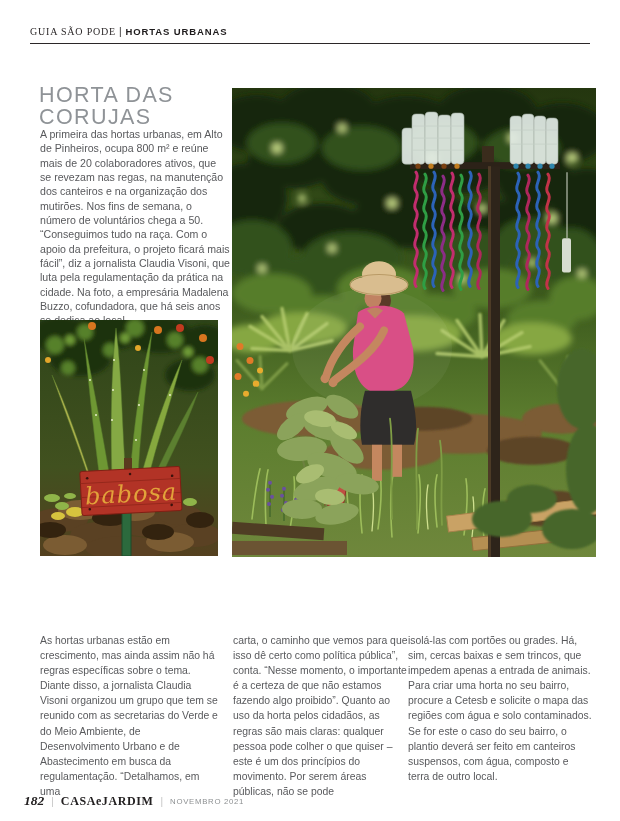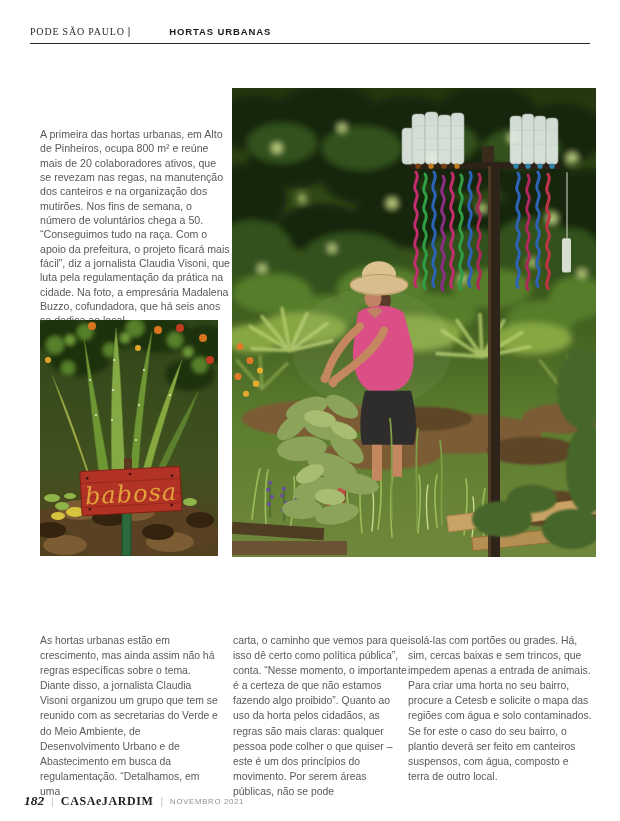--- a/index.html
+++ b/index.html
@@ -4,21 +4,21 @@
 <style>
   * { margin:0; padding:0; box-sizing:border-box; }
   html,body { background:#ffffff; }
   body { font-family:"Liberation Sans", sans-serif; }
   .page { position:relative; width:620px; height:821px; background:#ffffff; overflow:hidden; }
   .abs { position:absolute; }
 
   .kicker-row { left:30px; top:26px; font-size:10px; color:#262224; letter-spacing:.8px; white-space:nowrap; }
   .kicker-serif { font-family:"Liberation Serif", serif; color:#2c2829; }
   .kicker-sep { color:#2c2829; padding:0 3px; font-weight:normal; }
-  .kicker-bold { font-weight:bold; font-size:9.5px; color:#1d1a1b; letter-spacing:.9px;margin-left:35px; }
+  .kicker-bold { font-weight:bold; font-size:9.5px; color:#1d1a1b; letter-spacing:.9px; }
   .header-rule { left:30px; top:43px; width:560px; height:1px; background:#2b2728; }
 
   .title { left:39px; top:85px; font-size:21.5px; line-height:21.5px; color:#8f9397; letter-spacing:1.4px; font-weight:400; }
   .intro { left:40px; top:127px; width:190px; font-size:10.6px; line-height:14.35px; color:#58595c; }
 
   .photo { overflow:hidden; }
   .photo svg { display:block; width:100%; height:100%; }
 
   .h2 { left:39px; top:597px; font-size:19.5px; font-weight:800; color:#1f1c1d; letter-spacing:.2px; }
   .col { top:633px; font-size:10.4px; line-height:15.1px; color:#58595c; }
@@ -31,24 +31,28 @@
   .fsep { color:#c3c3c3; font-size:10px; }
   .mag { font-family:"Liberation Serif", serif; font-weight:bold; font-size:12px; color:#232021; letter-spacing:.6px; }
   .issue { font-size:7.8px; color:#8d9092; letter-spacing:.7px; }
 </style>
 </head>
 <body>
 
 <div class="page">
 
   <div class="abs kicker-row">
-    <span class="kicker-serif">PODE SÃO PAULO</span><span class="kicker-sep">|</span><span class="kicker-bold">HORTAS URBANAS</span>
+    <span class="kicker-serif">GUIA SÃO PODE</span><span class="kicker-sep">|</span><span class="kicker-bold">HORTAS URBANAS</span>
   </div>
   <div class="abs header-rule"></div>
 
+  <div class="abs title">
+    <span style="display:block">HORTA DAS</span>
+    <span style="display:block">CORUJAS</span>
+  </div>
 
   <div class="abs intro">A primeira das hortas urbanas, em Alto de Pinheiros, ocupa 800 m² e reúne mais de 20 colaboradores ativos, que se revezam nas regas, na manutenção dos canteiros e na organização dos mutirões. Nos fins de semana, o número de voluntários chega a 50. “Conseguimos tudo na raça. Com o apoio da prefeitura, o projeto ficará mais fácil”, diz a jornalista Claudia Visoni, que luta pela regulamentação da prática na cidade. Na foto, a empresária Madalena Buzzo, cofundadora, que há seis anos se dedica ao local.</div>
 
   <div class="abs photo" style="left:232px; top:88px; width:364px; height:469px;">
     <svg viewBox="0 0 364 468" preserveAspectRatio="none">
       <defs>
         <linearGradient id="bgMain" x1="0" y1="0" x2="0" y2="1">
           <stop offset="0" stop-color="#24360f"></stop>
           <stop offset="0.45" stop-color="#3c5a1d"></stop>
           <stop offset="0.72" stop-color="#5d7e2f"></stop>

